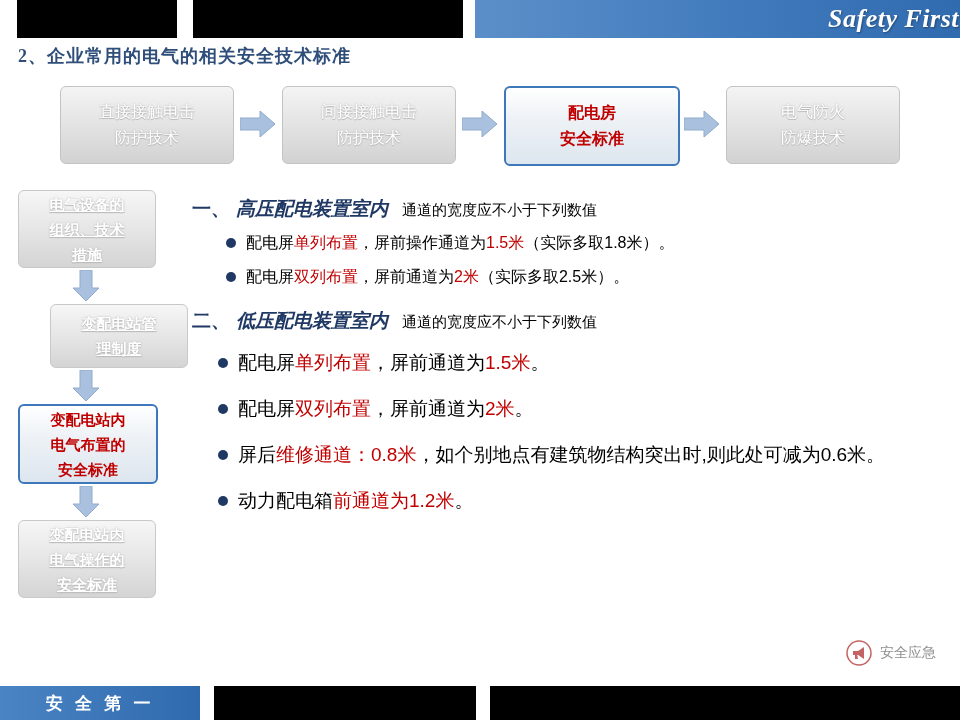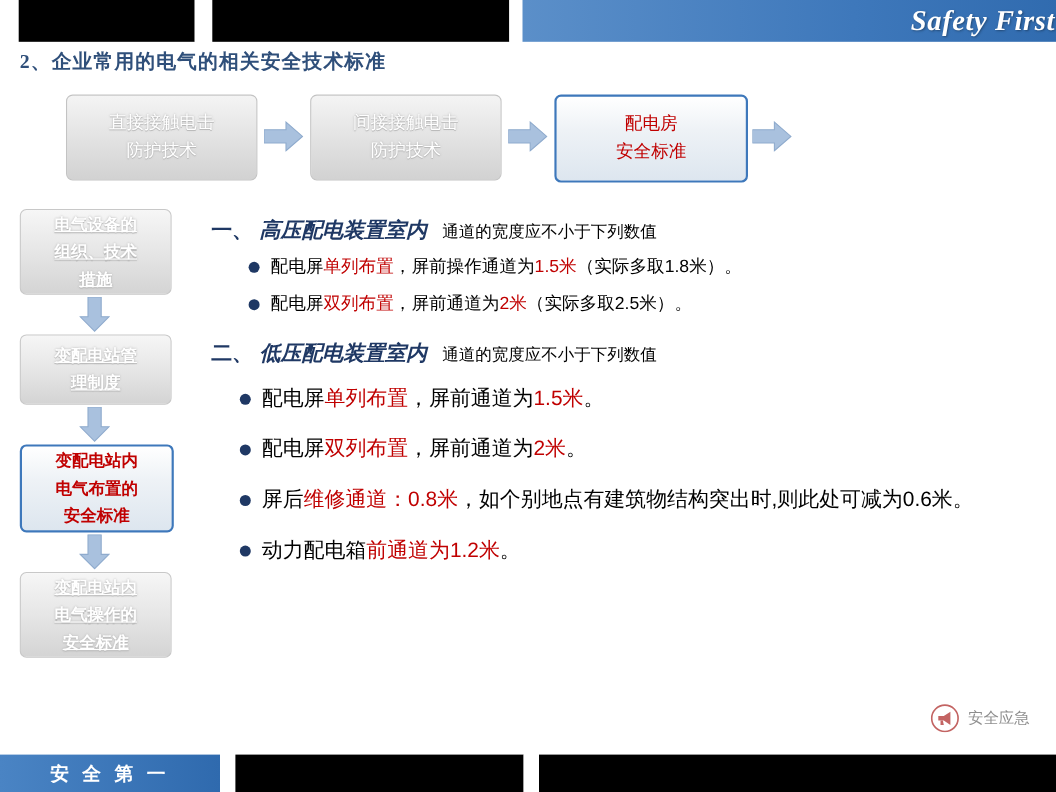--- a/index.html
+++ b/index.html
@@ -92,21 +92,21 @@
     background: linear-gradient(to bottom, #f4f4f4 0%, #e3e3e3 50%, #d2d2d2 100%);
     border: 1px solid #c3c3c3;
     color: #ffffff;
     text-shadow: 0 1px 0 #bbb, 0 0 2px #aaa;
     font-weight: normal;
   }
   .flow-box.active {
     background: linear-gradient(to bottom, #ffffff 0%, #eef2f6 40%, #dde6ef 100%);
     border: 2px solid #3e78bb;
     color: #c00000;
-    font-weight: normal;
+    font-weight: bold;
     text-shadow: none;
   }
   .flow-box .l2 { display: block; }
 
   .flow-arrow {
     position: absolute;
     top: 24px;
     width: 36px; height: 28px;
   }
   .flow-arrow svg { display: block; }
@@ -138,21 +138,21 @@
     text-decoration: underline;
   }
   .lbox.active {
     background: linear-gradient(to bottom, #ffffff 0%, #eef2f6 40%, #dde6ef 100%);
     border: 2px solid #3e78bb;
     color: #c00000;
     font-weight: bold;
     text-shadow: none;
   }
   .lbox.h3 { height: 76px; }
-  .lbox.h2 { height: 62px; }
+  .lbox.h2 { height: 62px; margin-left: 32px; }
 
   .vert-arrow {
     width: 136px;
     height: 36px;
     display: flex;
     align-items: center;
     justify-content: center;
   }
 
   
@@ -313,20 +313,24 @@
     <span>配电房</span>
     <span class="l2">安全标准</span>
   </div>
 
   <div class="flow-arrow" style="left:624px;">
     <svg width="36" height="28" viewBox="0 0 36 28">
         <path d="M0 8 L20 8 L20 1 L35 14 L20 27 L20 20 L0 20 Z" fill="#a9c1de" stroke="#8fabcd" stroke-width="1"></path>
       </svg>
   </div>
 
+  <div class="flow-box grey" style="left:666px;">
+    <span>电气防火</span>
+    <span class="l2">防爆技术</span>
+  </div>
 </div>
 
 <div class="left-col">
 
   <div class="lbox grey h3">
     <span>电气设备的</span>
     <span>组织、技术</span>
     <span>措施</span>
   </div>
 

